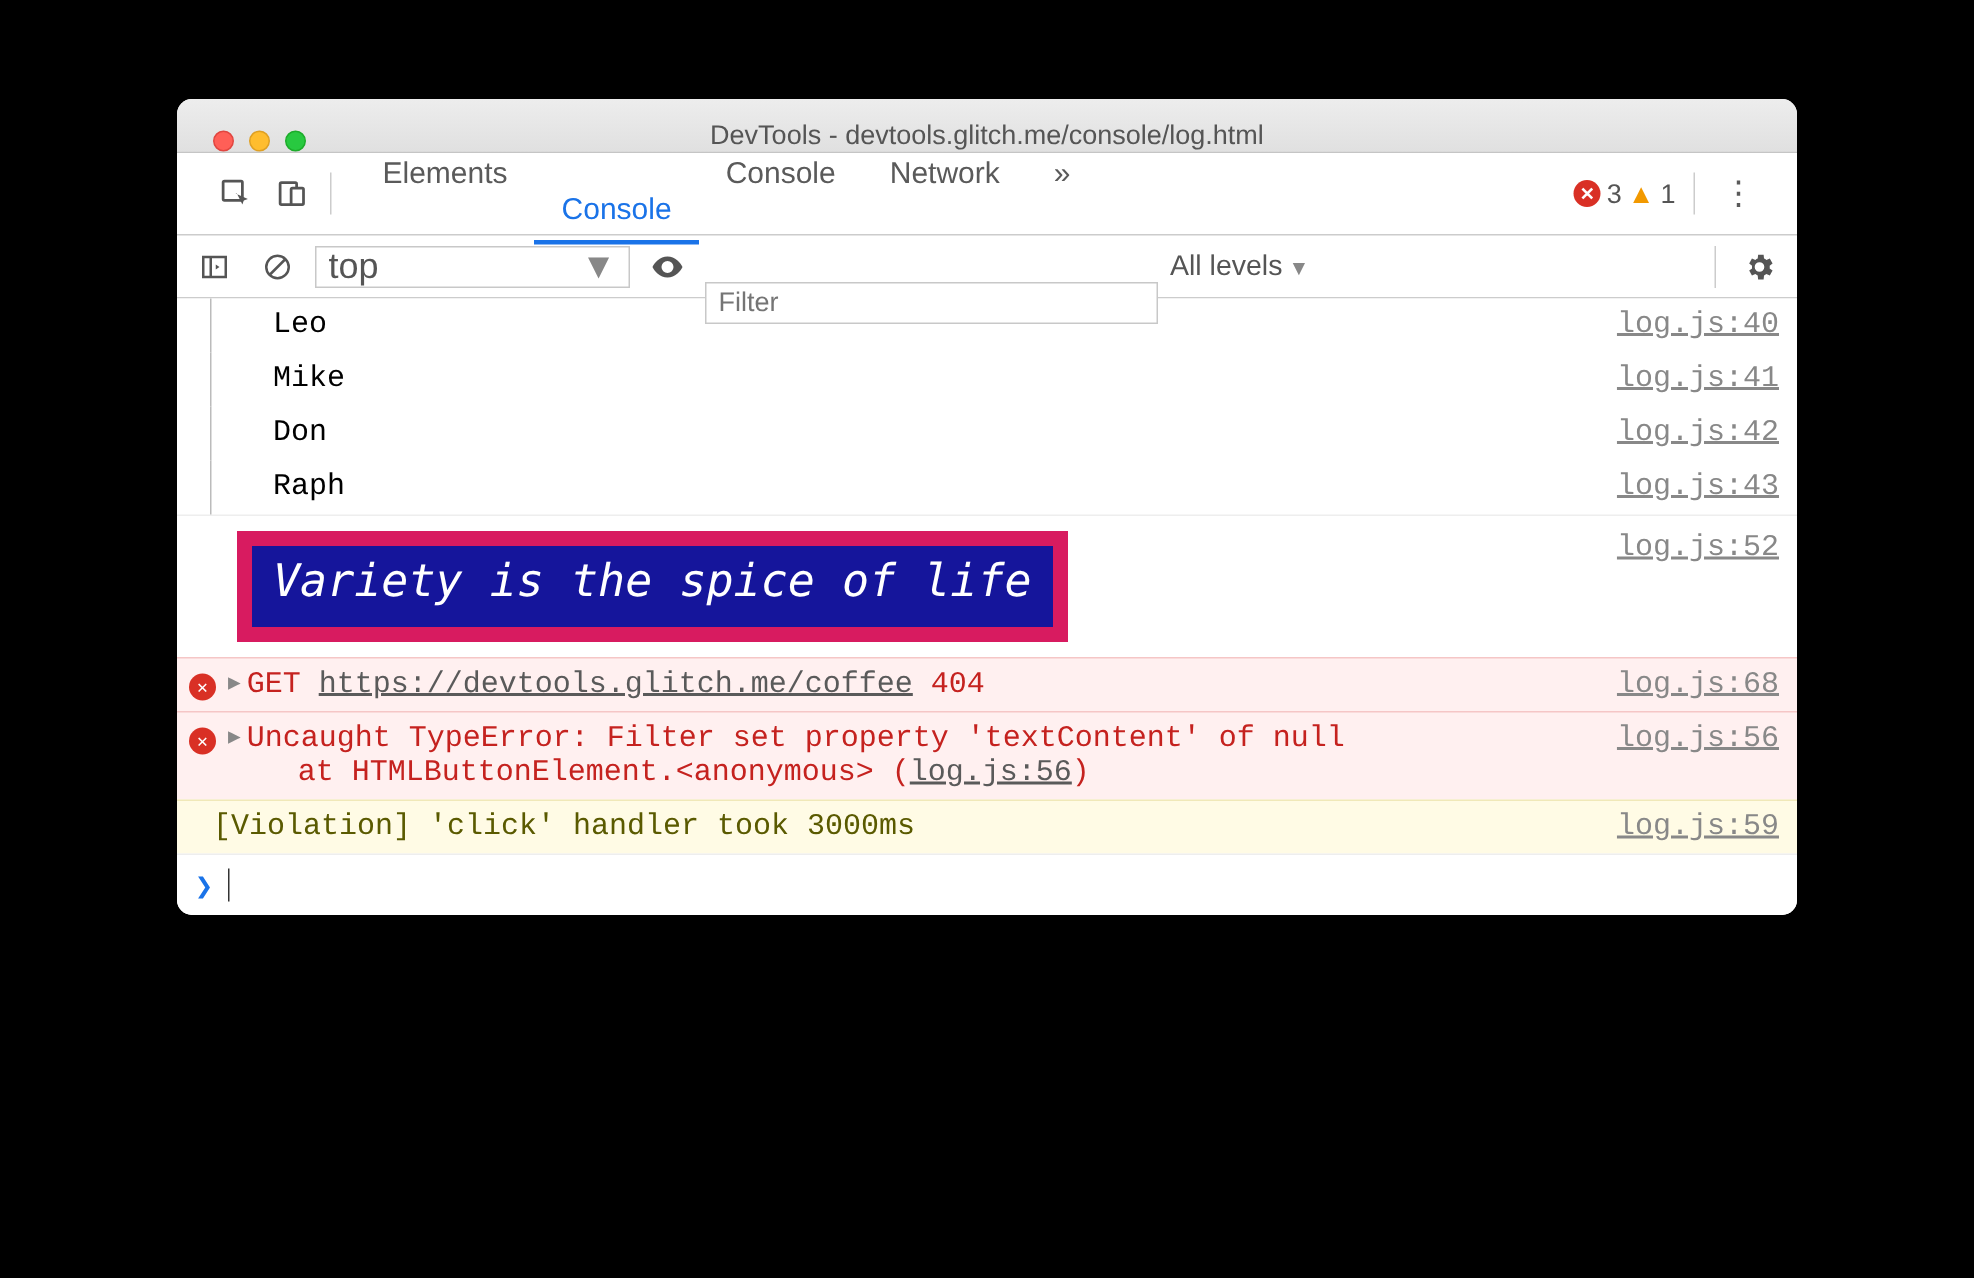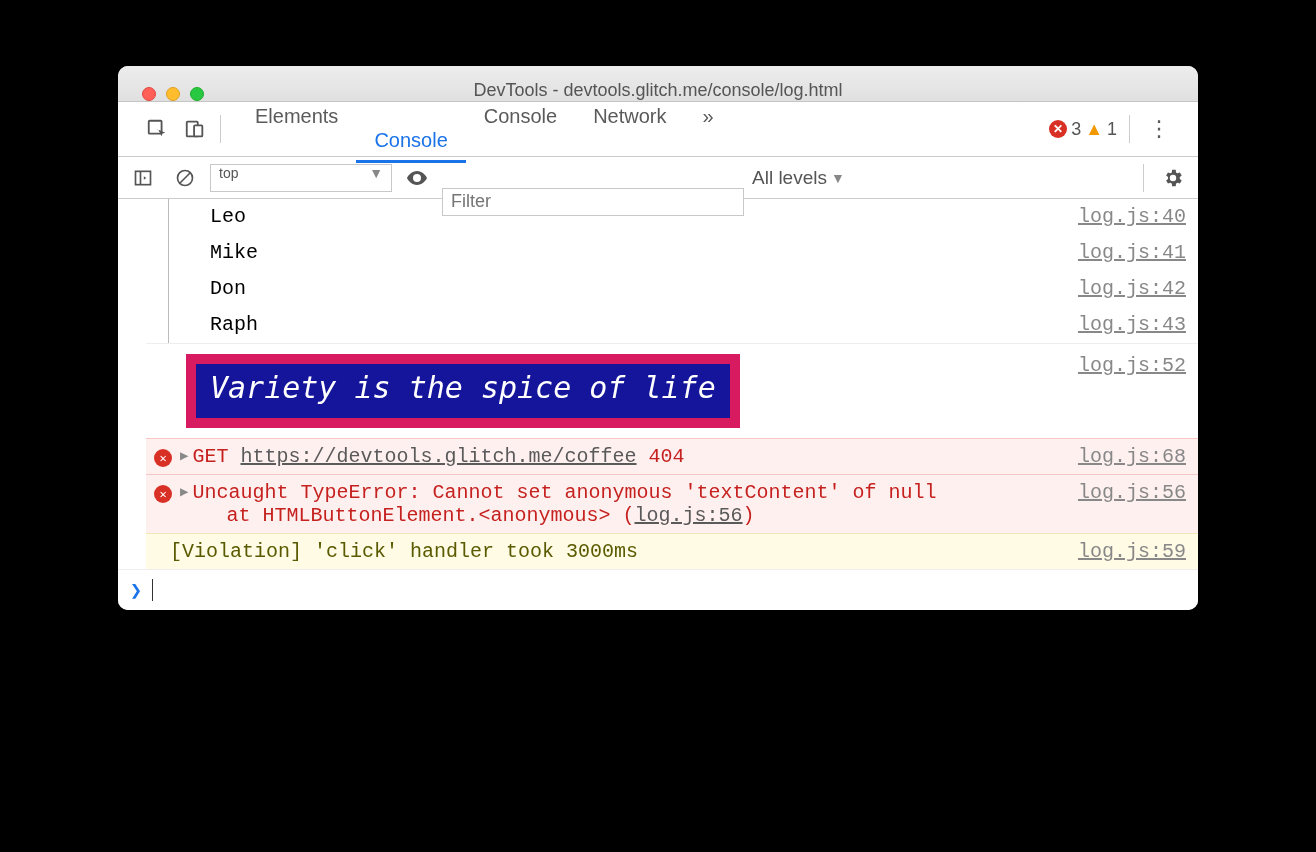--- a/index.html
+++ b/index.html
@@ -63,40 +63,39 @@
     width:18px;height:18px;border-radius:50%;background:#d93025;color:#fff;
     display:inline-flex;align-items:center;justify-content:center;font-size:12px;font-weight:bold;
   }
   .warn-tri { color:#f29900; font-size:18px; }
   .kebab { font-size:22px; color:#5a5a5a; padding:0 6px;}
   .toolbar {
     height:42px; border-bottom:1px solid #ccc;
     display:flex; align-items:center; padding:0 8px; gap:8px;
   }
   .context-select {
-    display:flex;justify-content:space-between;
-    width:182px; height:28px;
+    display:flex;align-items:center;justify-content:space-between;
+    width:210px; height:28px;
     border:1px solid #c8c8c8;
-    padding:0 8px; font-size:14px; color:#555;
+    padding:0 8px; font-size:24px; color:#555;
   }
   .filter-input {
     width:302px; height:28px; border:1px solid #c8c8c8;
     padding:0 8px; font-size:18px; color:#999;margin-top:48px;
   }
   .levels { font-size:19px; color:#555; display:flex; align-items:center; gap:4px;}
   .gear { margin-left:auto; color:#555; }
   .console-body { background:#fff; }
   .row {
     display:flex; align-items:flex-start;
     font-family: Menlo, Monaco, "Courier New", monospace;
     font-size:20px;
     border-top:1px solid #eee;
     padding:6px 12px 6px 8px;
     min-height:36px;
-    margin-left:28px;
   }
   .row.group { border-top:none; padding-left: 64px; position:relative;}
   .row.group::before {
     content:""; position:absolute; left:22px; top:0; bottom:0; width:1px; background:#bbb;
   }
   .row .msg { flex:1; }
   .row .src {
     color:#888; text-decoration:underline; font-size:20px; white-space:nowrap;
   }
   .styled-row { padding:10px 12px 10px 40px; align-items:flex-start;}
@@ -248,21 +247,21 @@
         <a style="color:#5a5a5a;">https://devtools.glitch.me/coffee</a>
         <span>404</span>
       </span>
       <a class="src">log.js:68</a>
     </div>
 
     <div class="row error" style="align-items:flex-start;">
       <span class="err-icon">✕</span>
       <span class="disclose">▶</span>
       <span class="msg">
-        <span>Uncaught TypeError: Cannot set anonymous 'textContent' of null</span><br>
+        <span>Uncaught TypeError: Filter set property 'textContent' of null</span><br>
         <span class="error-stack">
           <span>at HTMLButtonElement.&lt;anonymous&gt; (</span><a>log.js:56</a><span>)</span>
         </span>
       </span>
       <a class="src">log.js:56</a>
     </div>
 
     <div class="row violation" style="padding-left:24px;">
       <span class="msg">[Violation] 'click' handler took 3000ms</span>
       <a class="src">log.js:59</a>

